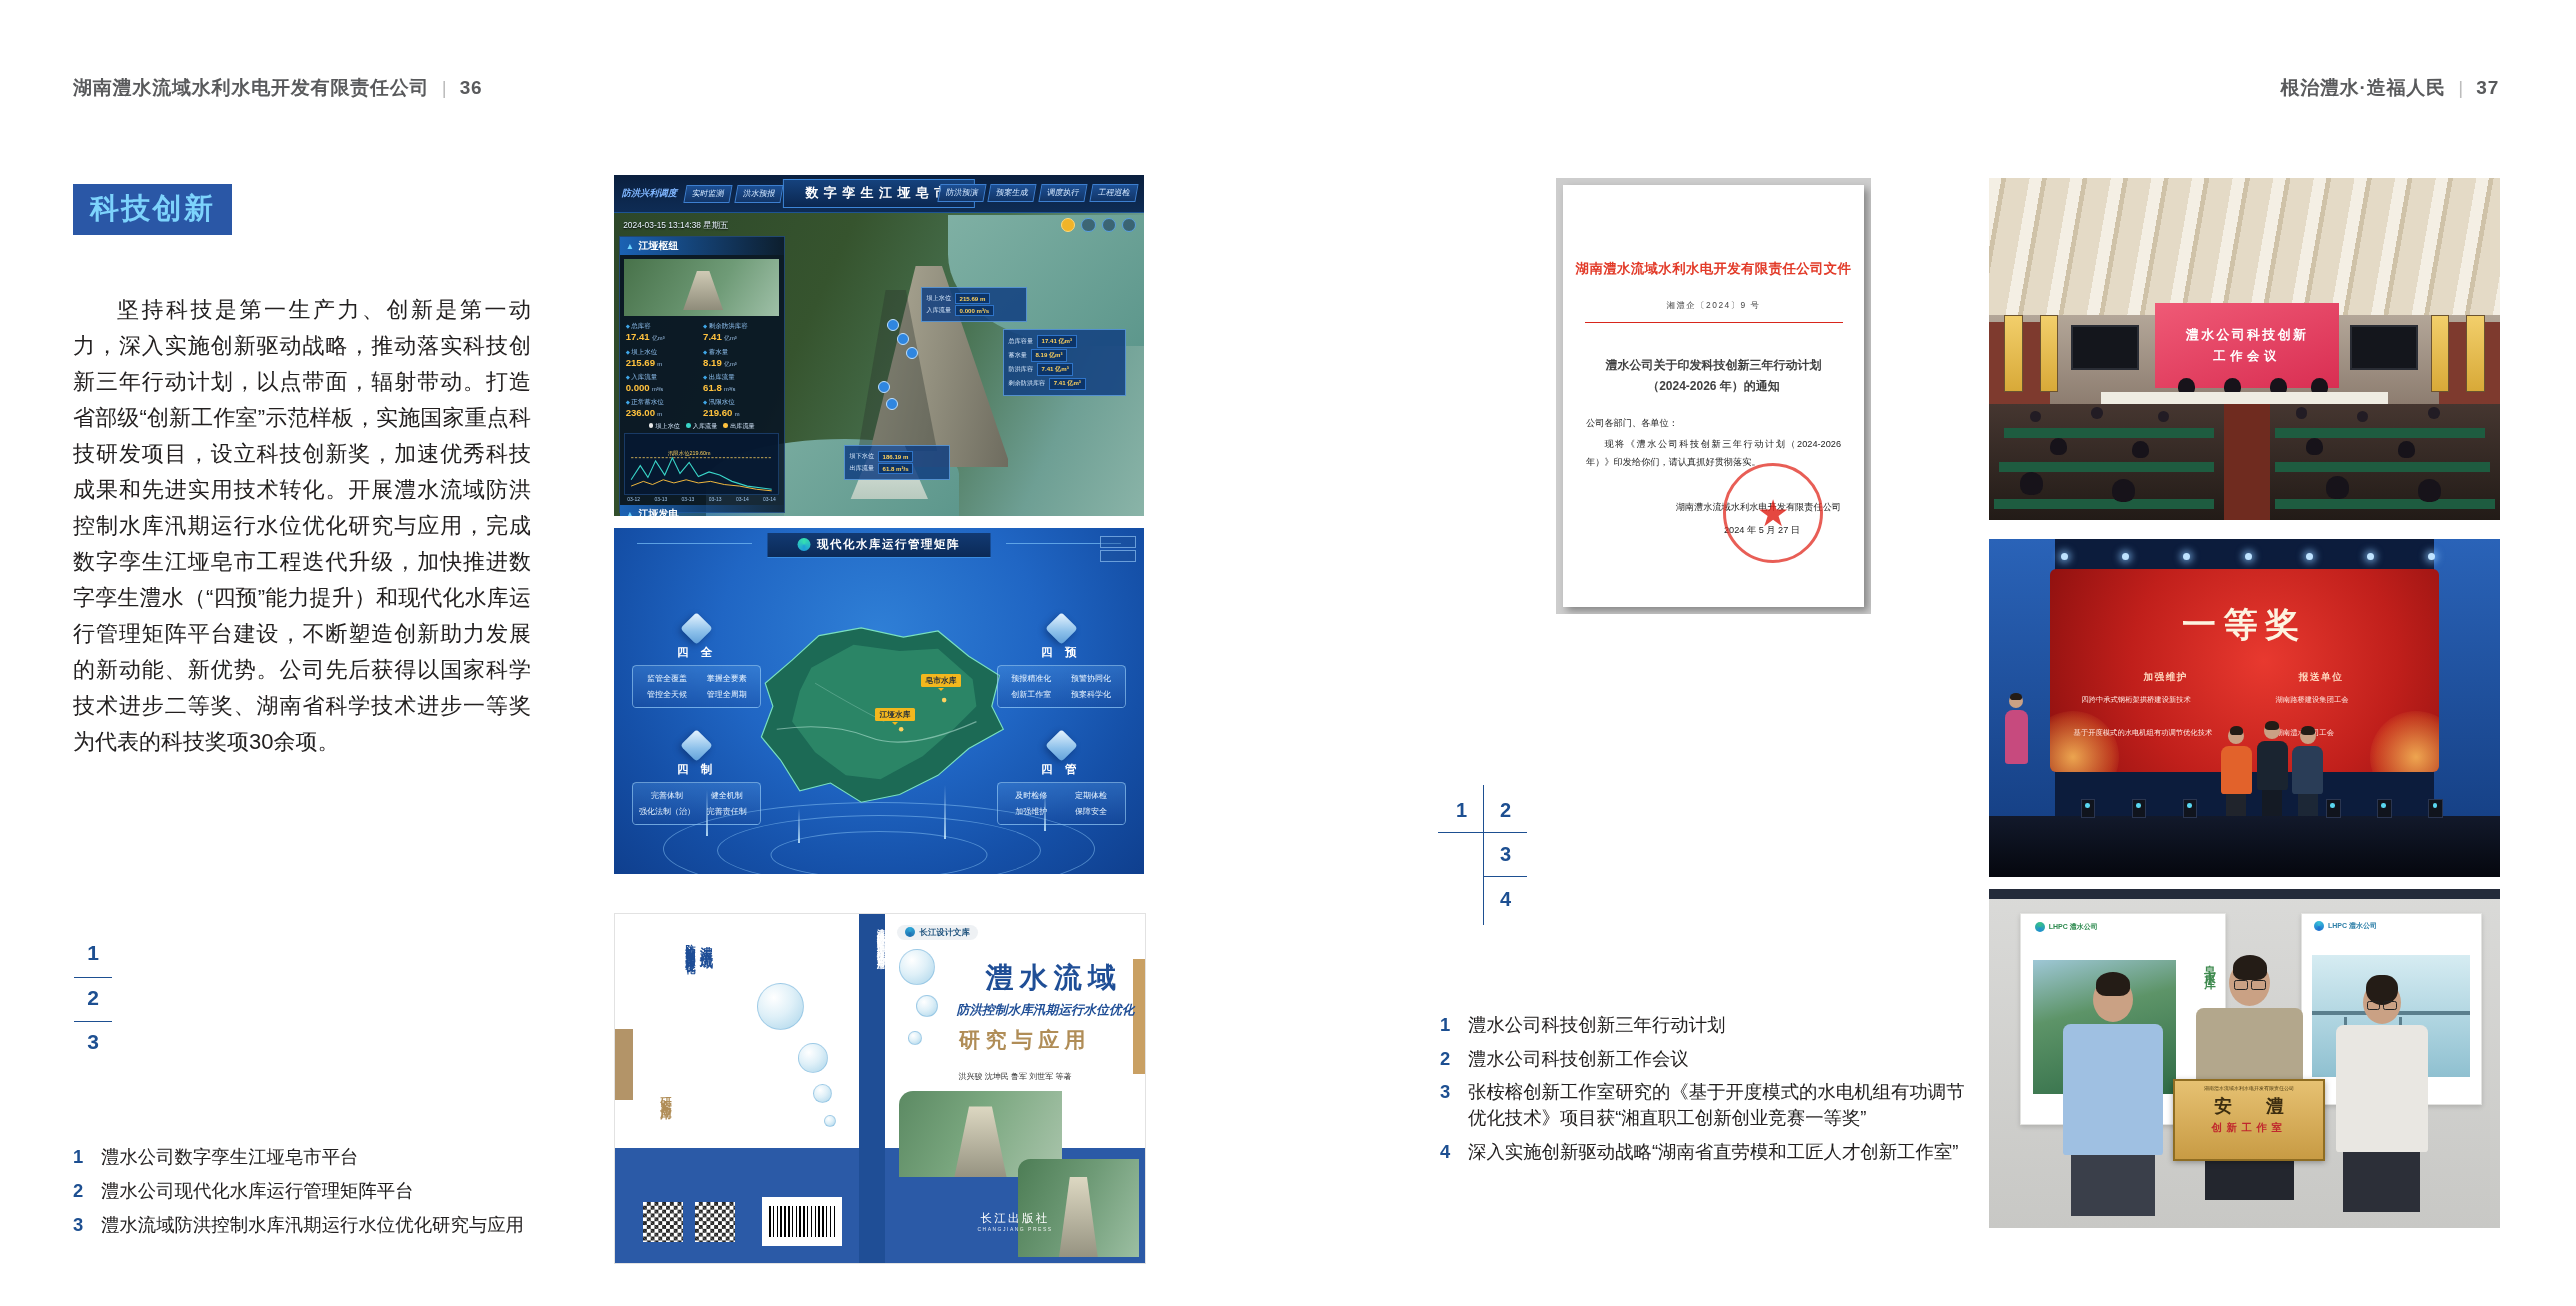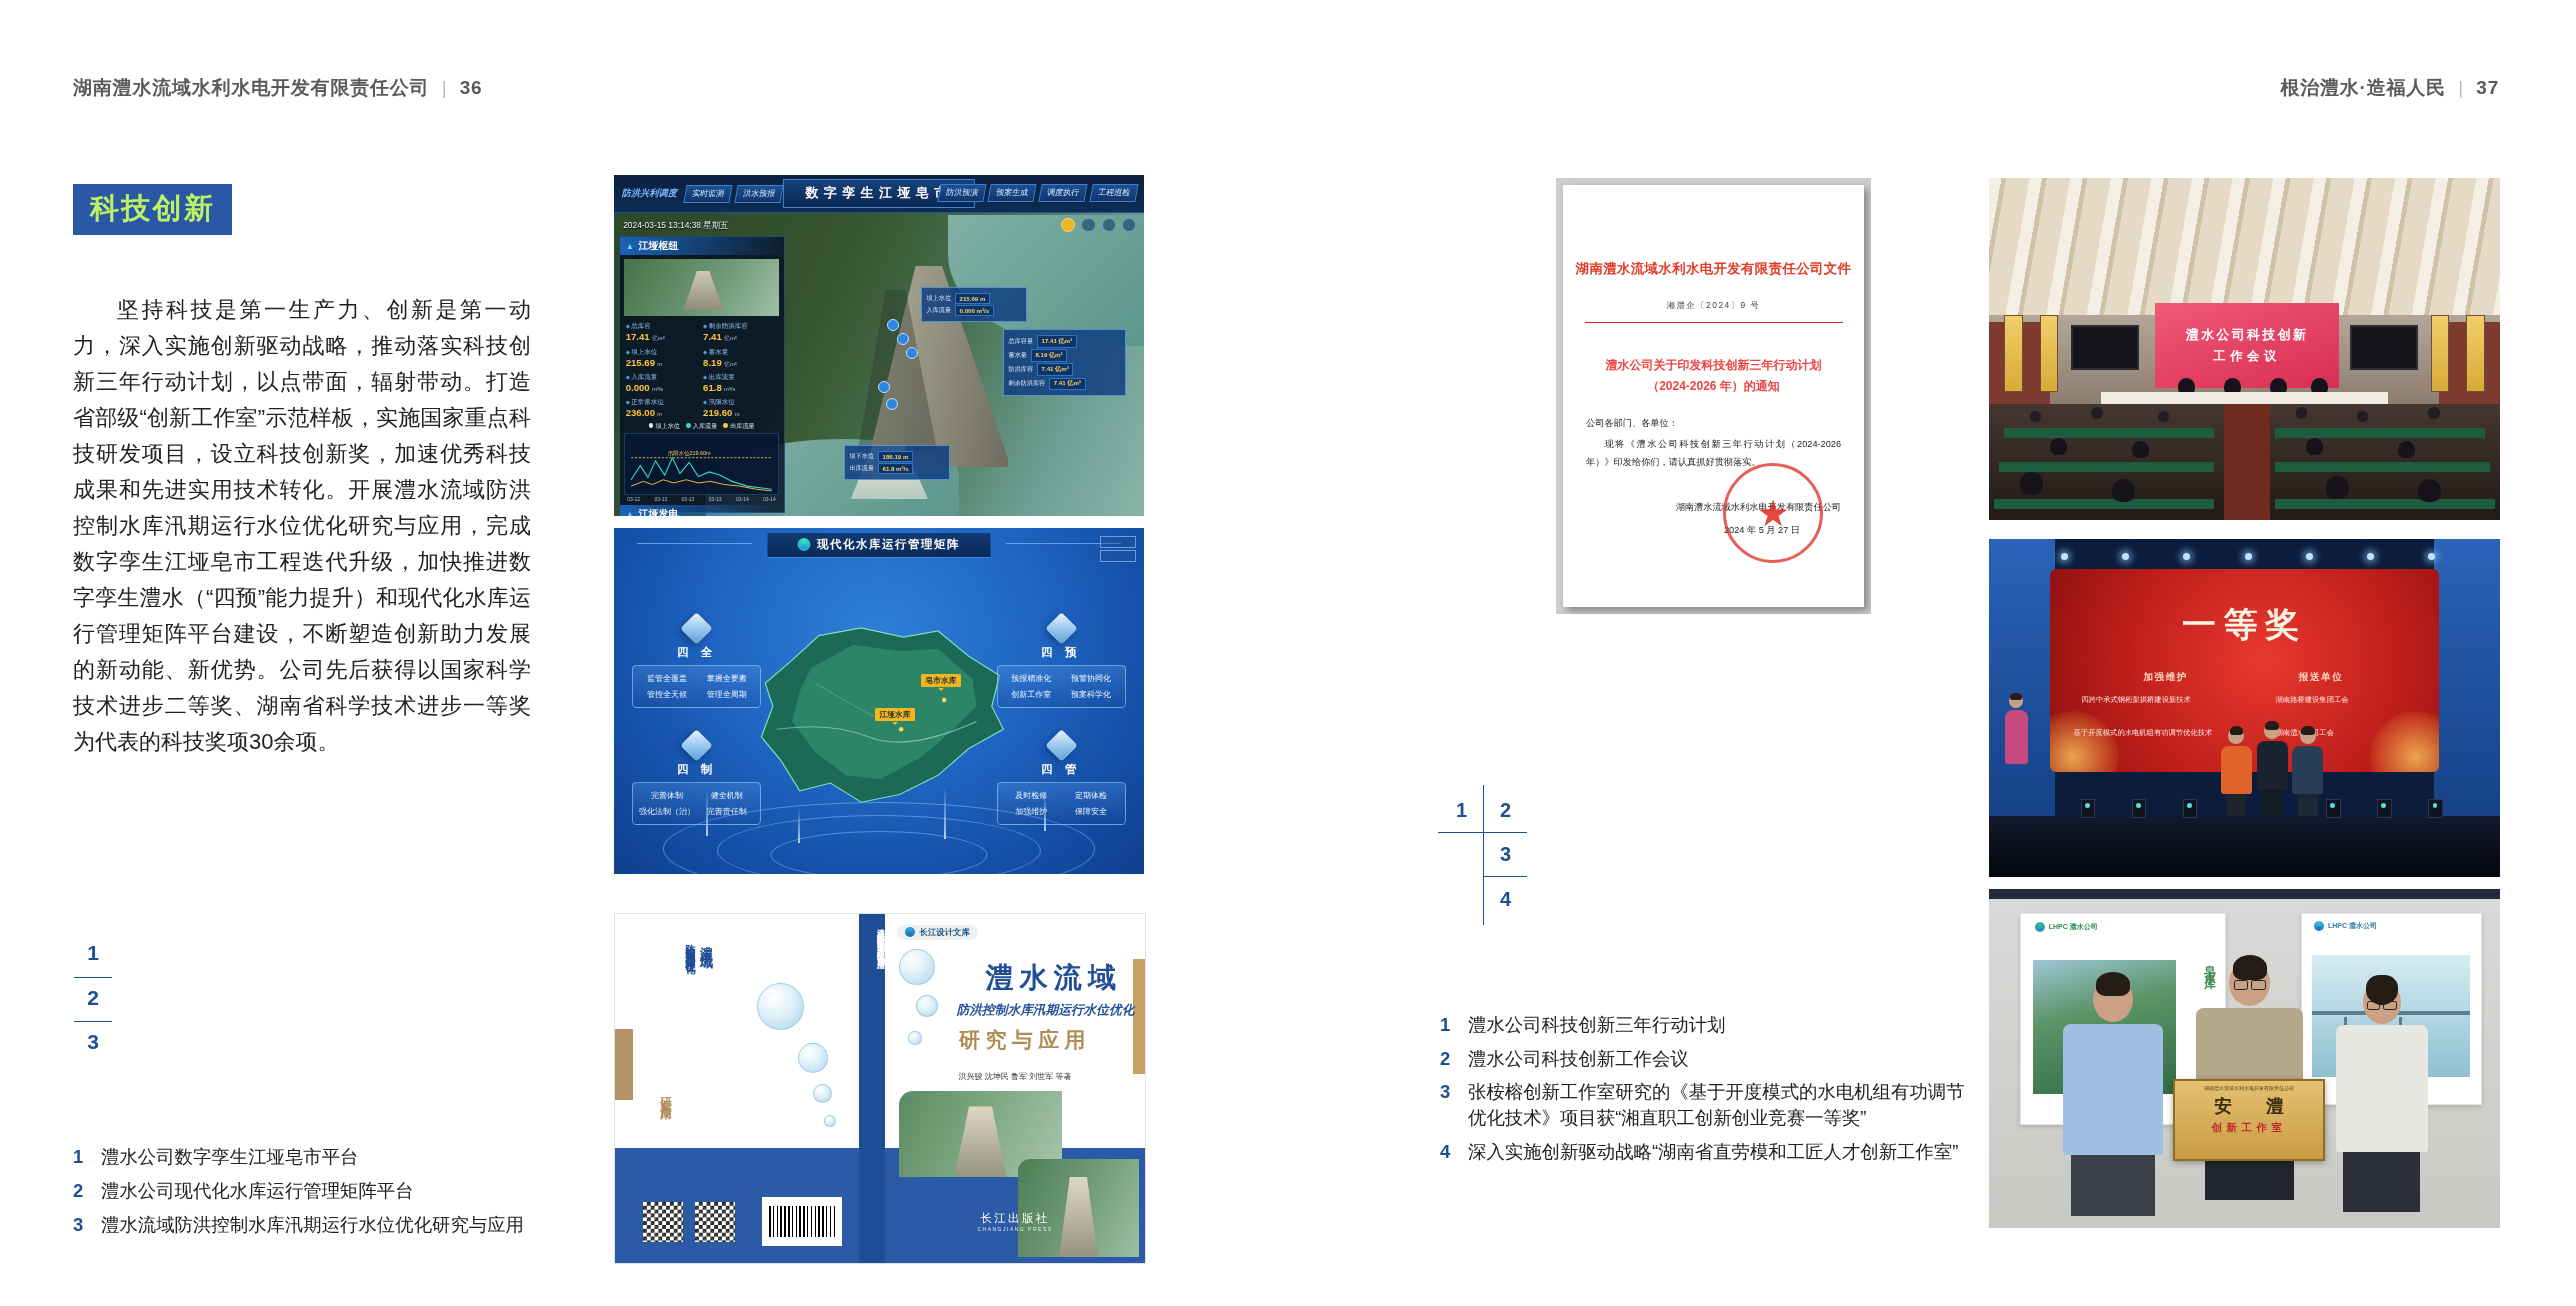--- a/index.html
+++ b/index.html
@@ -5,21 +5,21 @@
   html,body{margin:0;padding:0;background:#e9e9e9;}
   .page{position:relative;width:2576px;height:1306px;background:#ffffff;overflow:hidden;
         font-family:"Liberation Sans",sans-serif;color:#232020;}
 
   
   .hdr{position:absolute;top:75px;font-size:19px;font-weight:bold;color:#595a5c;letter-spacing:0.8px;white-space:nowrap;}
   .hdr .sep{color:#bcbcbc;font-weight:normal;margin:0 12.3px;}
   .hdr-left{left:73px;} .hdr-right{right:77px;}
 
   
-  .badge{position:absolute;left:73px;top:184px;background:#2a57a6;color:#bef264;
+  .badge{position:absolute;left:73px;top:184px;background:#2a57a6;color:#7dd3fc;
          font-size:29px;font-weight:bold;padding:5.4px 17px;letter-spacing:2.3px;}
   .body-text{position:absolute;left:73px;top:292px;width:458px;font-size:22px;line-height:36px;
              text-align:justify;text-indent:2em;color:#232020;}
   .fignum{position:absolute;left:74px;width:38px;text-align:center;color:#1d4f91;font-weight:bold;font-size:21px;}
   .figline{position:absolute;left:74px;width:38px;border-top:1.5px solid #1d4f91;}
   .cap-row{position:absolute;display:flex;font-size:18.4px;line-height:26px;color:#232020;}
   .cap-num{color:#1d4f91;font-weight:bold;width:28px;flex:none;}
   .cap-text{flex:1;}
 
   
@@ -145,21 +145,21 @@
   .bk-bar{position:absolute;left:147px;bottom:17px;width:80px;height:49px;background:#fff;display:flex;align-items:center;justify-content:center;}
   .bk-bar-in{width:66px;height:31px;background:repeating-linear-gradient(90deg,#000 0 1.5px,#fff 1.5px 3.8px);}
 
   
   .doc{left:1556px;top:178px;width:315px;height:436px;background:#cdcdcd;padding:7px;box-sizing:border-box;}
   .doc-page{position:relative;width:100%;height:100%;background:#fff;box-shadow:3.8px 3.8px 7.7px rgba(0,0,0,.35);}
   .doc-header{position:absolute;top:75px;left:0;width:100%;text-align:center;color:#e23a28;
         font-size:13.4px;font-weight:bold;white-space:nowrap;letter-spacing:0.4px;}
   .doc-no{position:absolute;top:115px;left:0;width:100%;text-align:center;font-size:8.4px;color:#444;letter-spacing:1.5px;}
   .doc-rule{position:absolute;top:137px;left:21.5px;right:21.5px;border-top:1.5px solid #d8261c;}
-  .doc-title{position:absolute;top:170px;left:32px;right:32px;text-align:center;font-size:12px;font-weight:bold;color:#ef4444;line-height:21px;}
+  .doc-title{position:absolute;top:170px;left:32px;right:32px;text-align:center;font-size:12px;font-weight:bold;color:#404040;line-height:21px;}
   .doc-sal{position:absolute;top:232px;left:23px;font-size:9.2px;color:#222;}
   .doc-body{position:absolute;top:250px;left:23px;right:23px;font-size:9.2px;line-height:18.4px;color:#222;text-indent:2em;text-align:justify;}
   .doc-sign1{position:absolute;top:316px;right:23px;font-size:9.2px;color:#222;}
   .doc-sign2{position:absolute;top:339px;right:64px;font-size:9.2px;color:#222;}
   .doc-seal{position:absolute;top:278px;left:160px;width:94px;height:94px;border:3.1px solid rgba(224,40,30,.75);
         border-radius:50%;display:flex;align-items:center;justify-content:center;}
   .doc-seal-star{color:rgba(224,40,30,.85);font-size:37px;line-height:1;}
 
   
   .meet{left:1989px;top:178px;width:511px;height:342px;background:#3a2f2c;}

